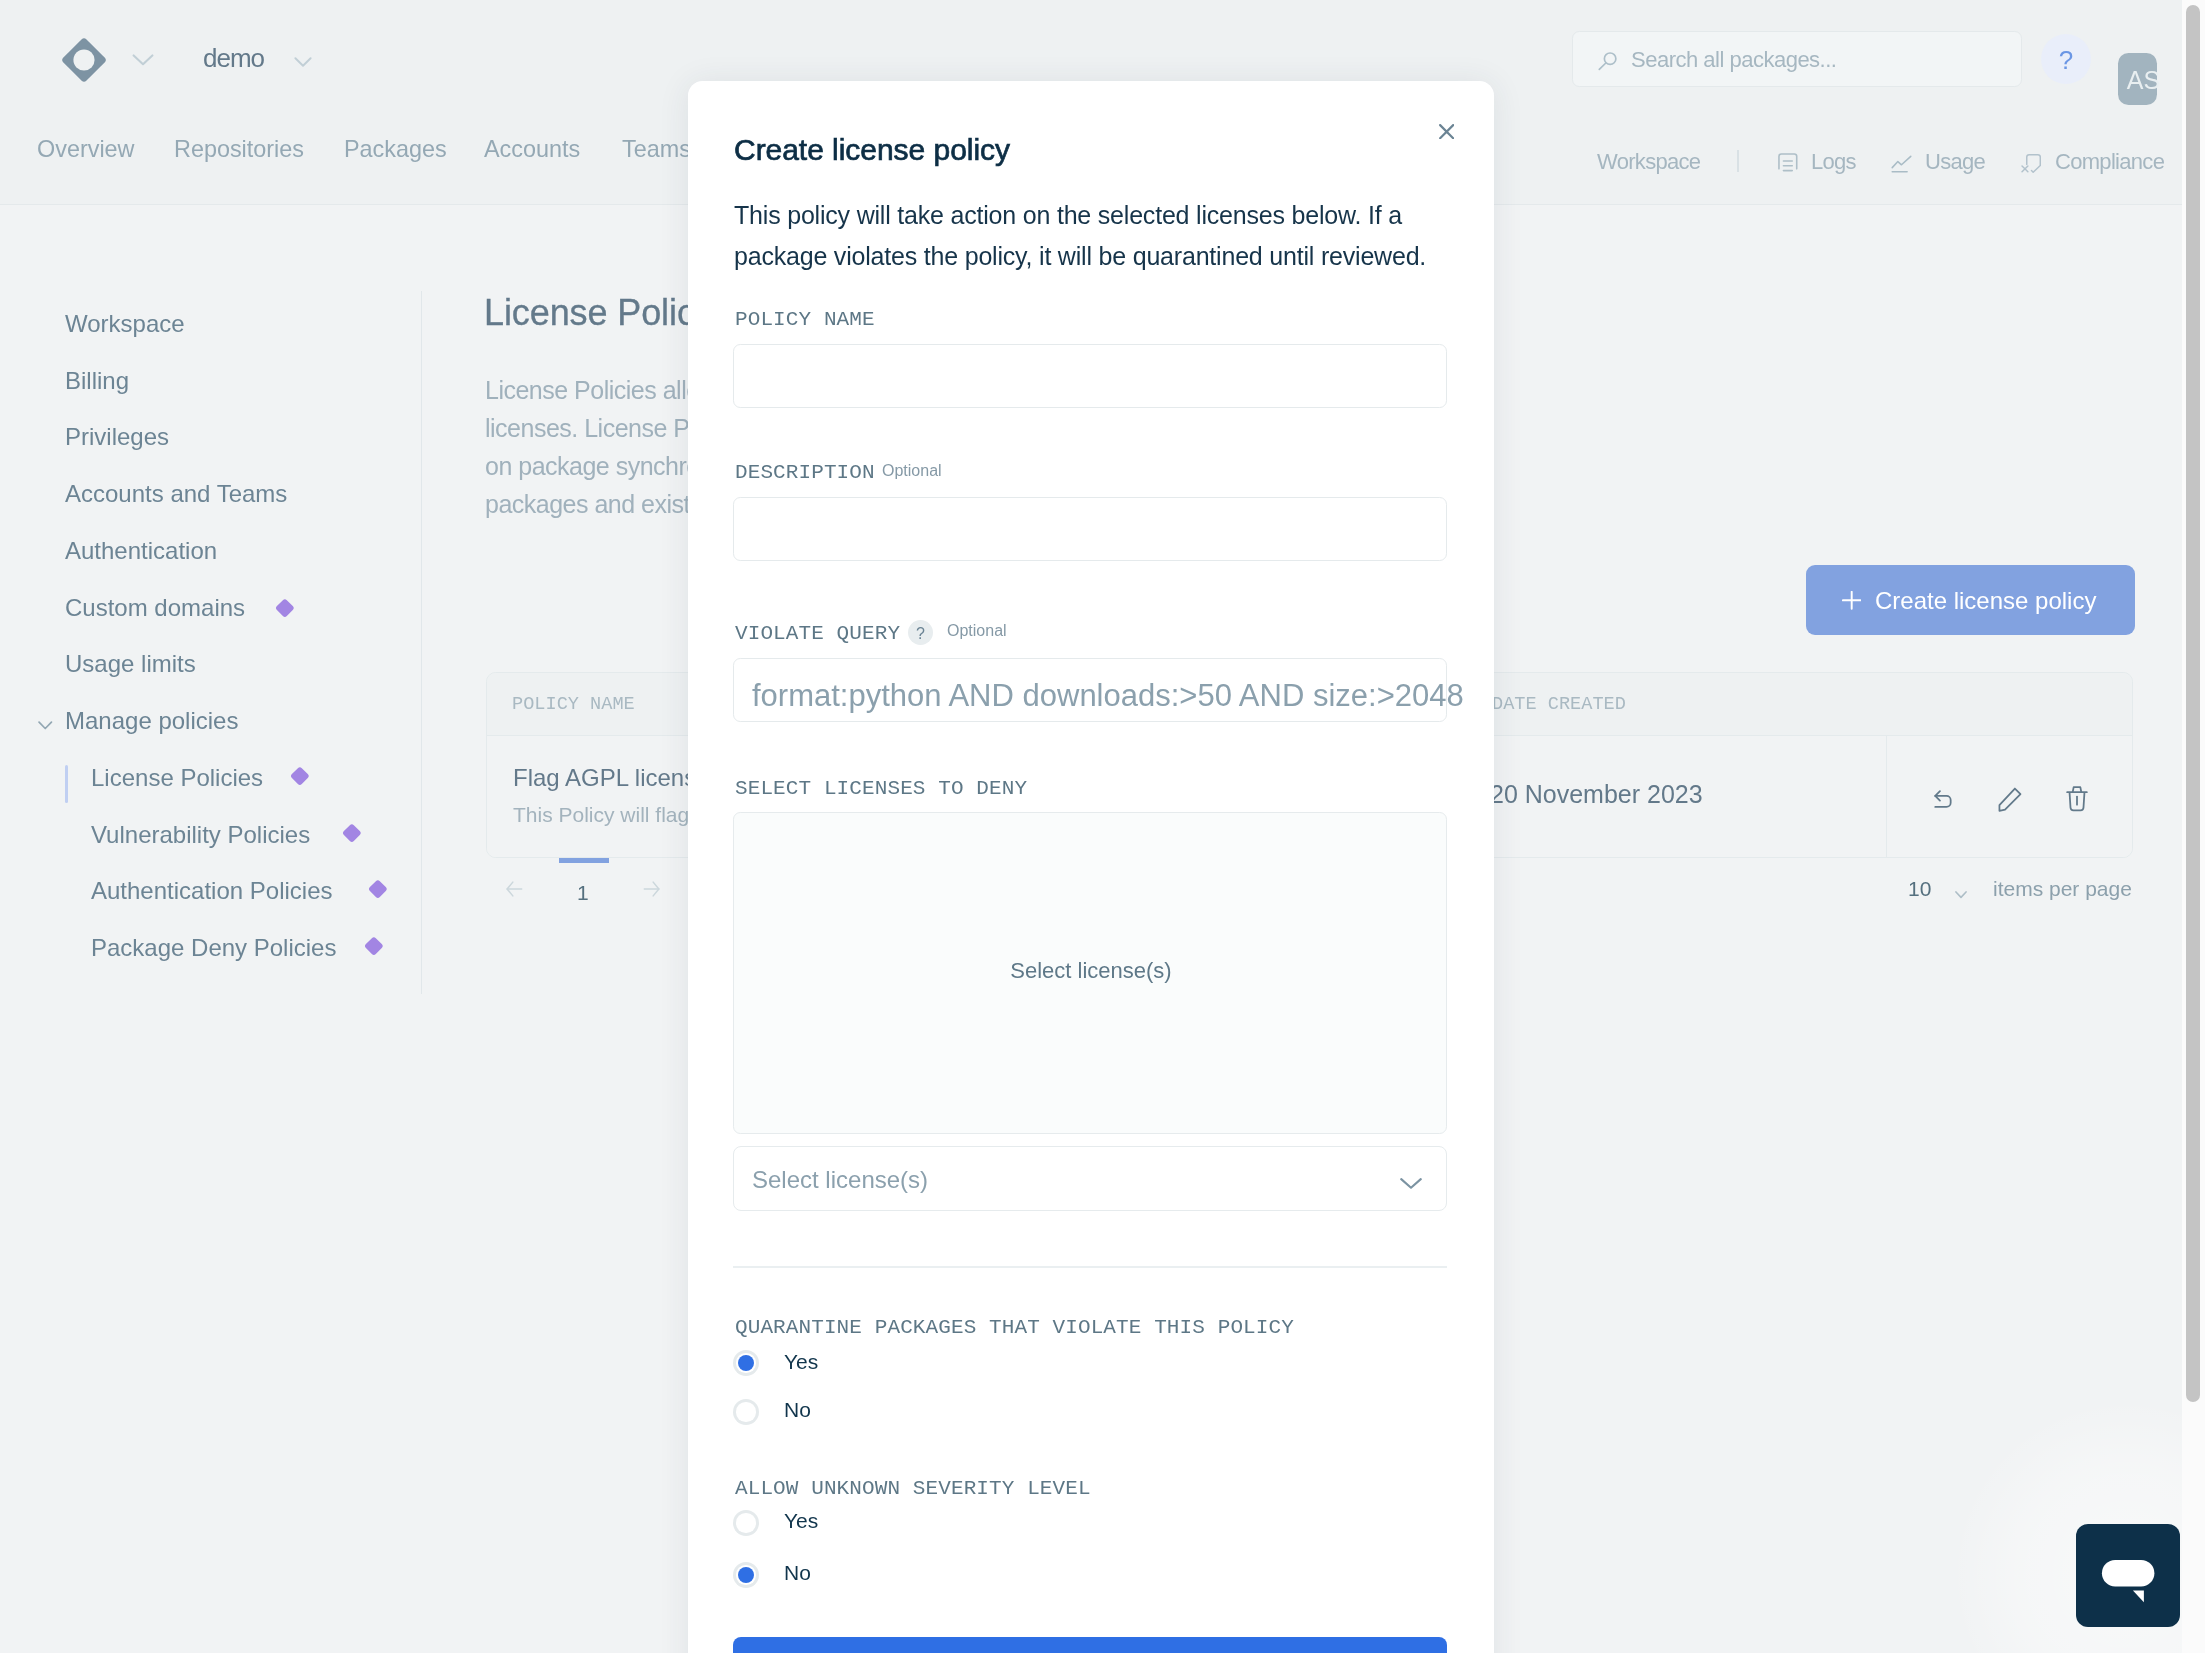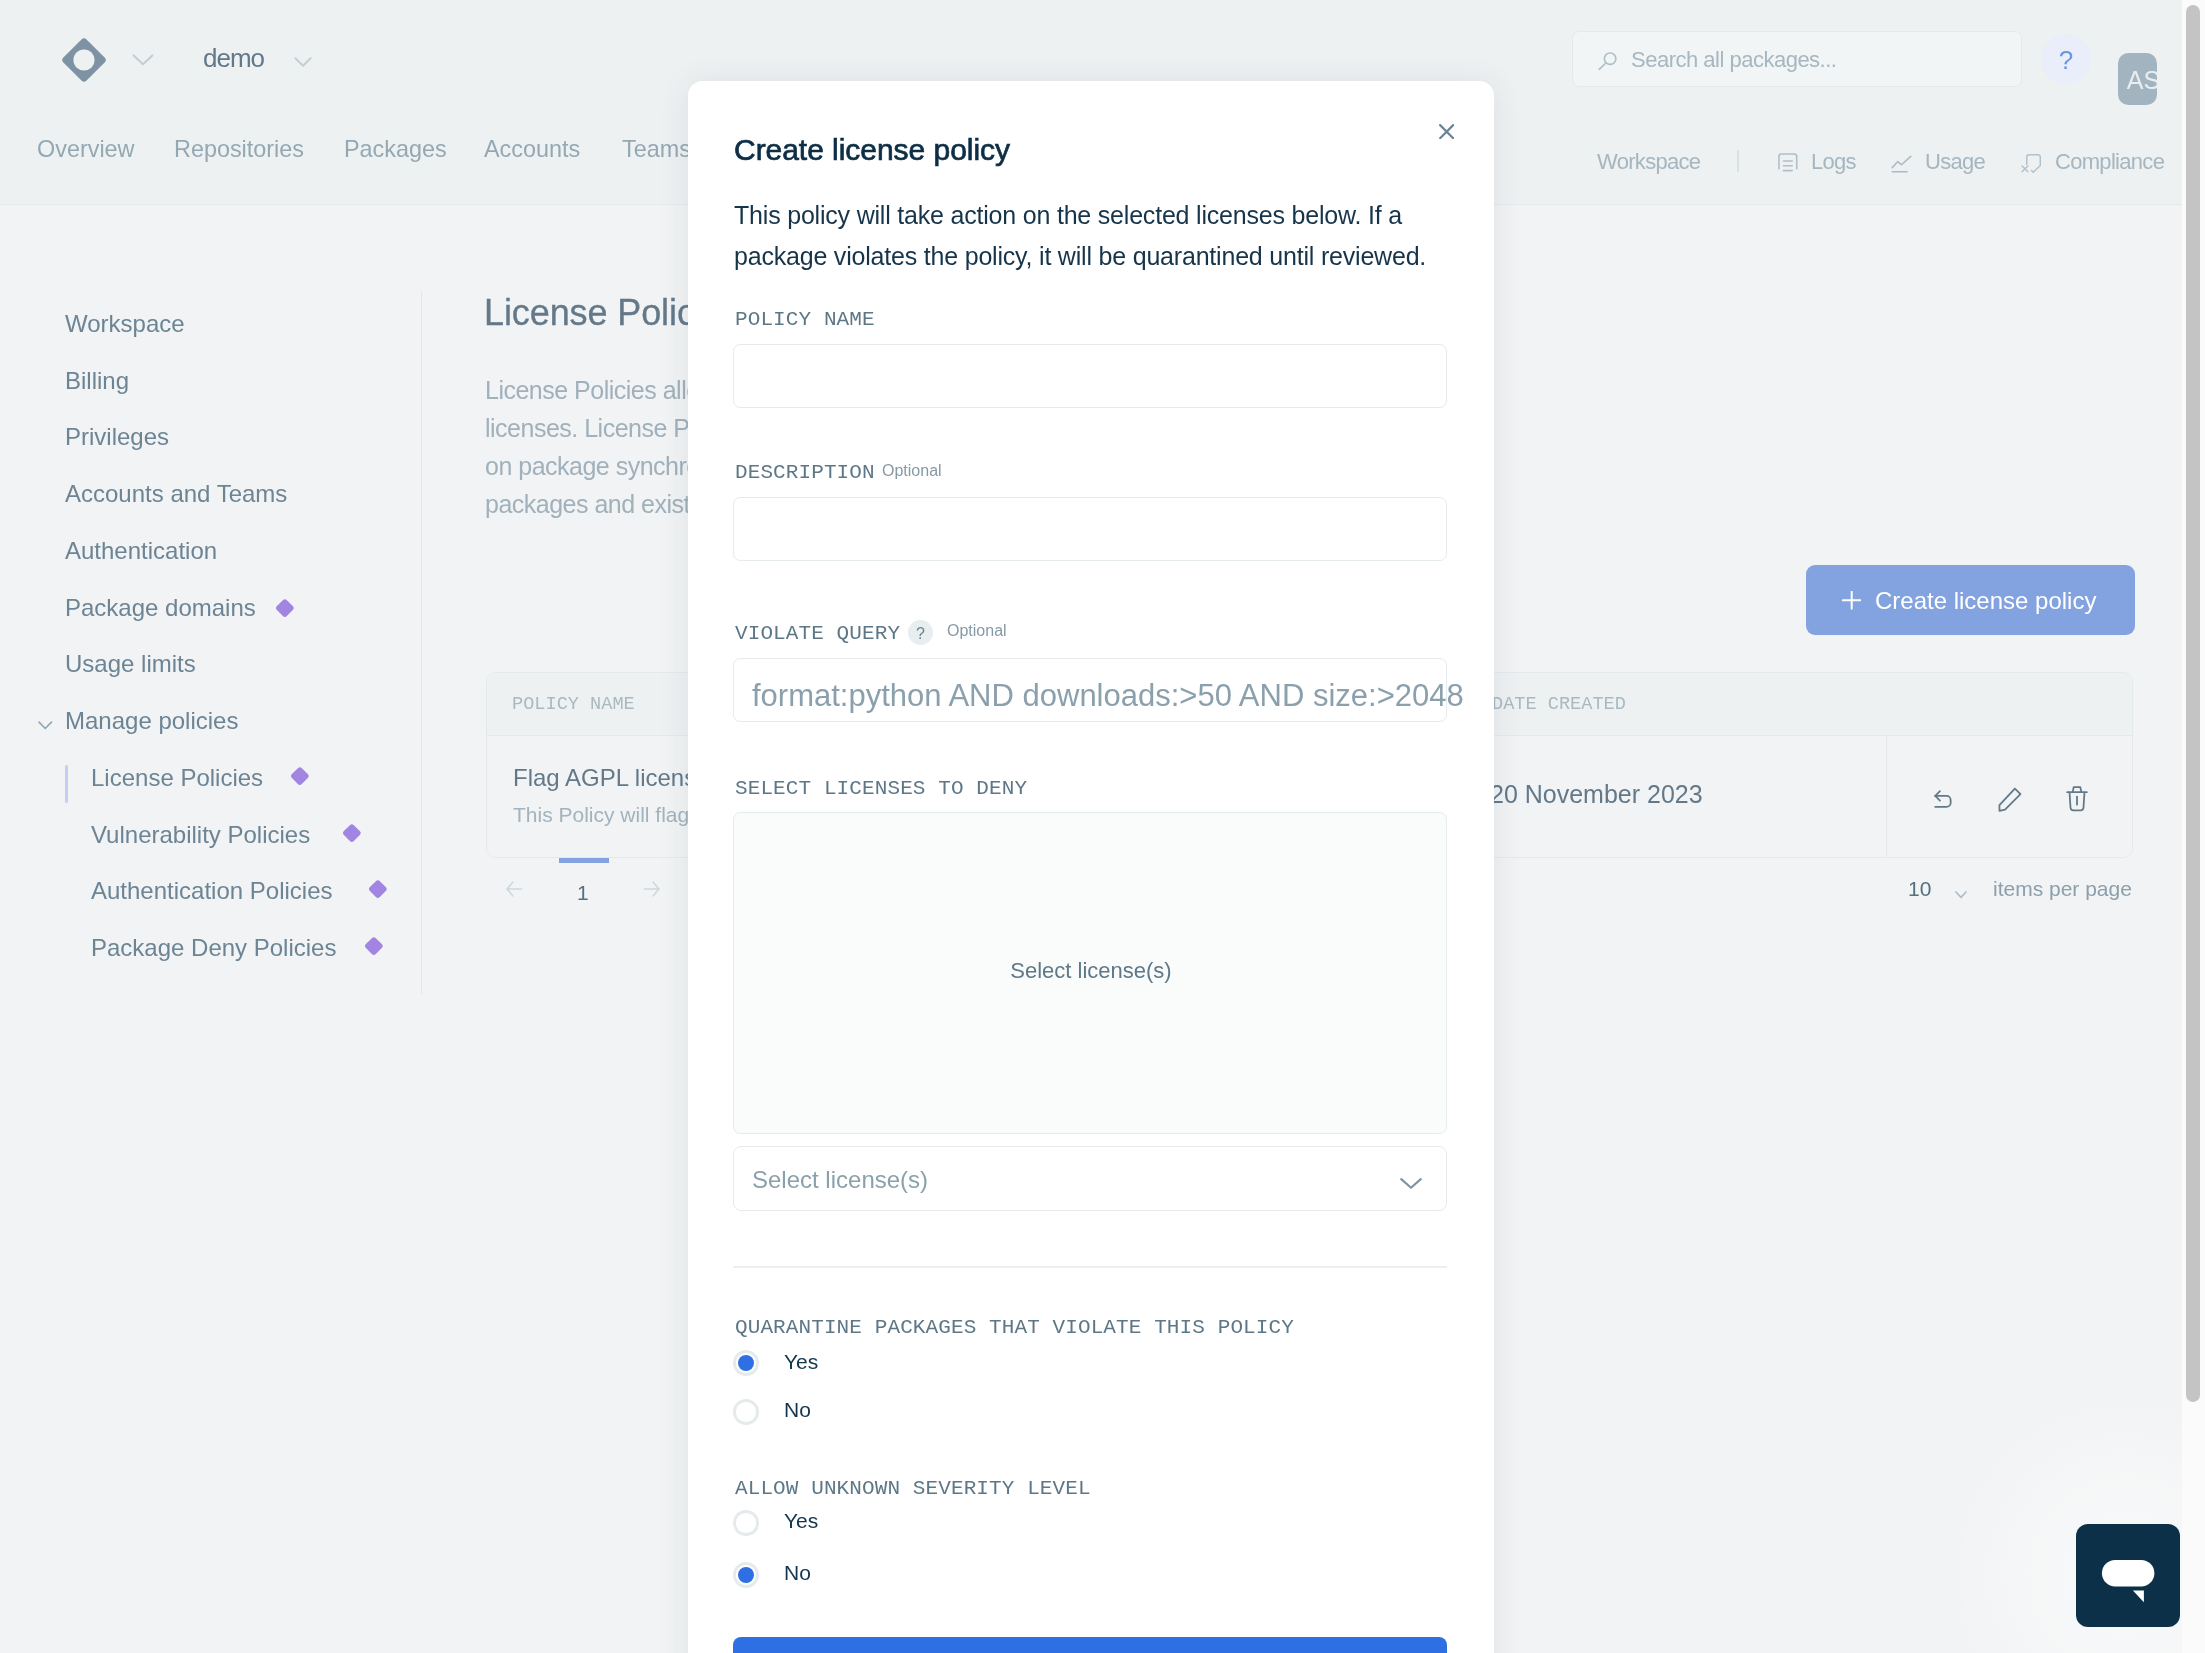--- a/index.html
+++ b/index.html
@@ -200,21 +200,21 @@
   </div>
   <div class="nav-right" style="left:2055px">Compliance</div>
 </div>
 
 <div class="sidebar">
   <div class="side-item" style="left:65px; top:310px">Workspace</div>
   <div class="side-item" style="left:65px; top:367px">Billing</div>
   <div class="side-item" style="left:65px; top:423px">Privileges</div>
   <div class="side-item" style="left:65px; top:480px">Accounts and Teams</div>
   <div class="side-item" style="left:65px; top:537px">Authentication</div>
-  <div class="side-item" style="left:65px; top:594px">Package domains</div>
+  <div class="side-item" style="left:65px; top:594px">Custom domains</div>
   <div class="diamond" style="left:278px; top:601px"></div>
   <div class="side-item" style="left:65px; top:650px">Usage limits</div>
 
   <div class="side-item" style="left:65px; top:707px">Manage policies</div>
   <div style="position:absolute;left:38px;top:718px">
     <svg width="14.5" height="9" viewBox="0 0 18 11">
           <path d="M1.3 1.3 L9 9.2 L16.7 1.3" fill="none" stroke="#93a7b3" stroke-width="2.1" stroke-linecap="round" stroke-linejoin="round"></path>
         </svg>
   </div>
 

